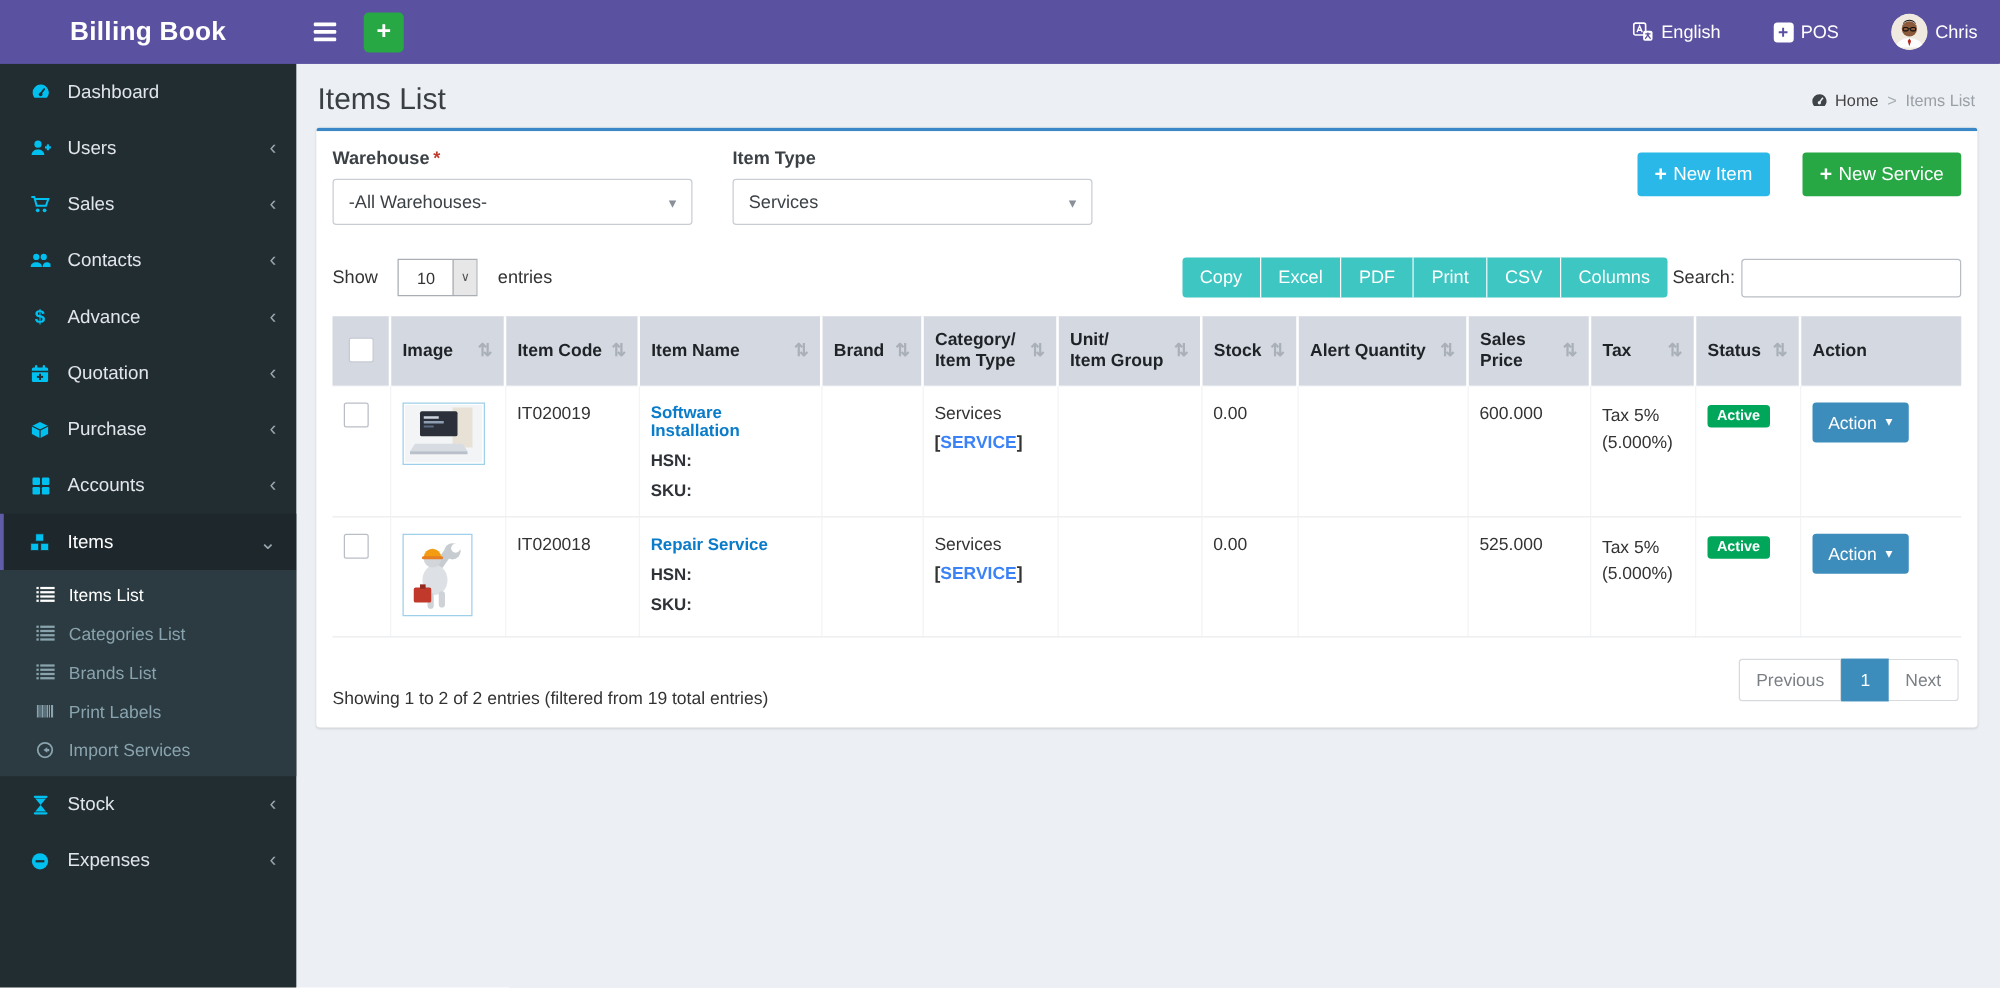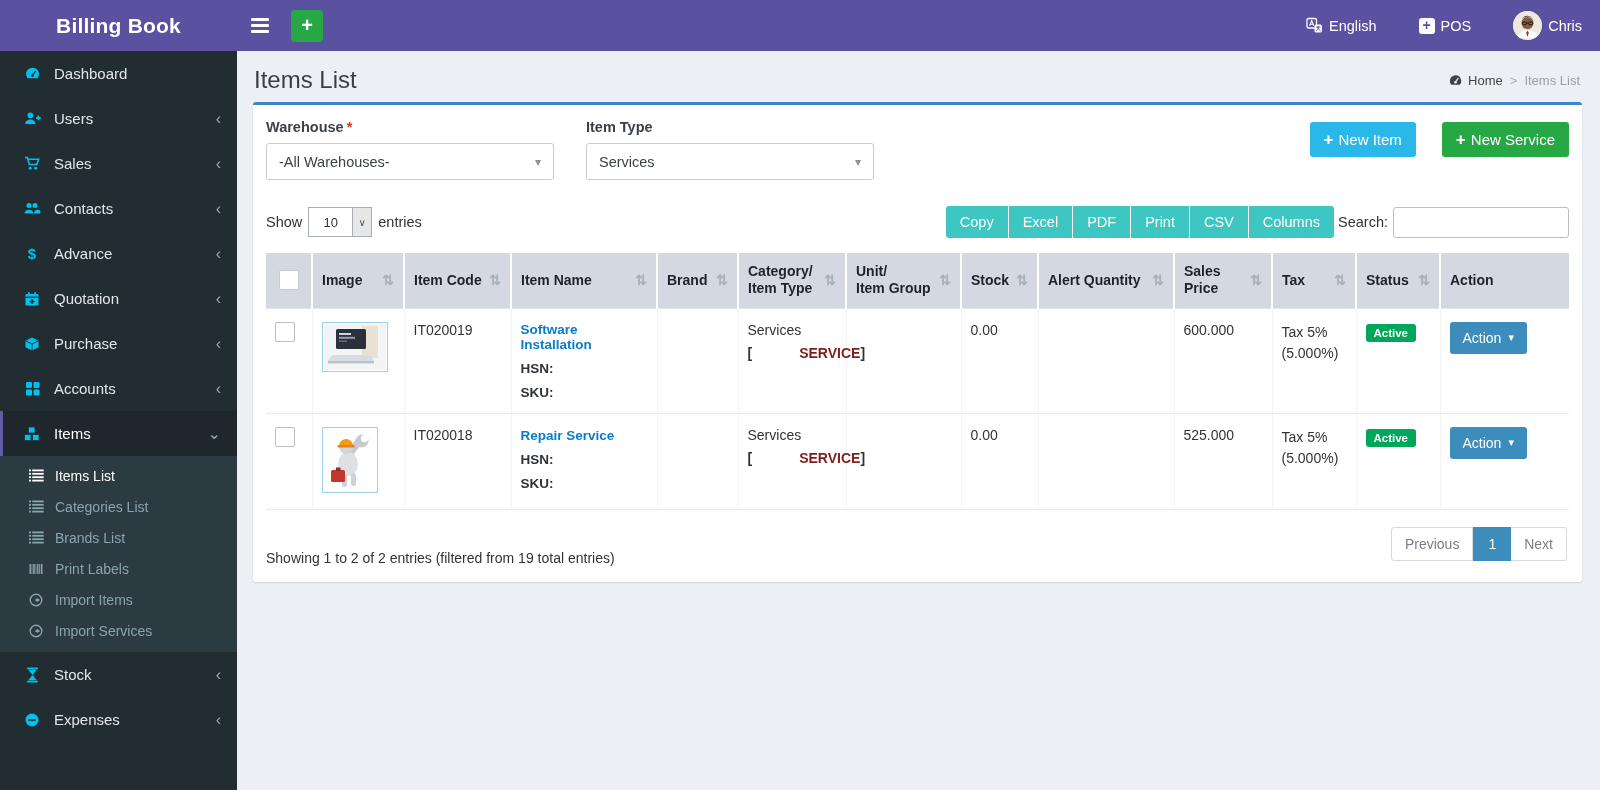--- a/index.html
+++ b/index.html
@@ -49,21 +49,21 @@
   .selectbox { height:37px; border:1px solid #c8cdd4; border-radius:3px; display:flex; align-items:center; padding:0 12px; font-size:14.5px; color:#3c4146; background:#fff; cursor:pointer; }
   .selectbox .caret { margin-left:auto; color:#8a9097; font-size:12px; }
   .filter-btns { margin-left:auto; display:flex; gap:26px; margin-top:3px; }
   .btn-new { height:35px; display:flex; align-items:center; padding:0 14px; border-radius:3px; color:#fff; font-size:15px; cursor:pointer; }
   .btn-new .plus { font-weight:bold; font-size:17px; margin-right:5px; }
   .btn-new.item { background:#29b8e8; }
   .btn-new.service { background:#28a745; }
 
   
   .controls { display:flex; align-items:center; margin-top:26px; }
-  .show-wrap { display:flex; align-items:center; gap:6px; font-size:14.5px; color:#333; }
+  .show-wrap { display:flex; align-items:center; gap:16px; font-size:14.5px; color:#333; }
   .native-select { width:64px; height:30px; border:1px solid #a9aeb5; background:#fff; display:flex; align-items:stretch; cursor:pointer; }
   .native-select .val { flex:1; display:flex; align-items:center; justify-content:center; font-size:13px; color:#333; }
   .native-select .arrow { width:19px; background:#e7e7e7; border-left:1px solid #a9aeb5; display:flex; align-items:center; justify-content:center; font-size:10px; color:#555; }
   .controls-right { margin-left:auto; display:flex; align-items:center; }
   .export-group { display:flex; }
   .exp-btn { background:#3dc6c2; color:#fff; font-size:14.5px; padding:8px 14px; border-right:1px solid #fff; cursor:pointer; }
   .exp-btn:first-child { border-radius:3px 0 0 3px; }
   .exp-btn:last-child { border-right:none; border-radius:0 3px 3px 0; }
   .search-label { font-size:14.5px; color:#333; margin:0 5px 0 4px; }
   .search-input { width:176px; height:31px; border:1px solid #b9bec5; border-radius:3px; padding:0 8px; font-size:14px; font-family:"Liberation Sans",sans-serif; }
@@ -77,21 +77,21 @@
   .sort { color:#aab0b8; font-size:14px; flex:none; }
   td { border-bottom:1px solid #e9ebee; border-right:1px solid #f3f4f6; padding:13px 9px; font-size:14px; color:#333; vertical-align:top; background:#fff; height:84px; }
   td:last-child { border-right:none; }
   tr.data-row td { border-top:1px solid #e2e5e9; }
   .cb { width:20px; height:20px; border:1px solid #b9bec6; border-radius:2px; background:#fff; cursor:pointer; }
   .cb.header-cb { border-color:#c6cad2; margin:0 auto; }
   .thumb { border:1px solid #9fd0ea; background:#fff; padding:1px; display:inline-block; cursor:pointer; }
   .item-link { color:#0a7cc9; font-weight:bold; font-size:13.5px; cursor:pointer; display:inline-block; }
   .mini-label { font-weight:bold; color:#2f3337; margin-top:9px; font-size:13.5px; }
   .cat-line2 { margin-top:7px; font-weight:bold; }
-  .tag { color:#7f1d1d;margin-left:47px; }
+  .tag { color:#3b82f6; }
   .pre { white-space:pre-line; line-height:1.5; }
   .badge-active { display:inline-block; background:#00a65a; color:#fff; font-size:11.5px; font-weight:bold; padding:3px 8px; border-radius:3px; margin-top:2px; }
   .btn-action { display:inline-flex; align-items:center; background:#3c8dbc; color:#fff; font-size:14px; padding:8px 13px; border-radius:3px; cursor:pointer; }
   .btn-action .caret { margin-left:7px; font-size:11px; }
 
   
   .table-footer { display:flex; align-items:flex-start; margin-top:17px; }
   .info-text { font-size:14px; color:#333; margin-top:23px; }
   .pagination { margin-left:auto; display:flex; margin-right:2px; }
   .page-btn { border:1px solid #d6d9dd; background:#fff; color:#7a7f85; font-size:14px; padding:8px 13px; cursor:pointer; }
@@ -311,29 +311,20 @@
             <rect x="0.5" y="1" width="1.4" height="10"></rect>
             <rect x="2.6" y="1" width="0.8" height="10"></rect>
             <rect x="4.2" y="1" width="1.6" height="10"></rect>
             <rect x="6.6" y="1" width="0.8" height="10"></rect>
             <rect x="8.2" y="1" width="1.3" height="10"></rect>
             <rect x="10.2" y="1" width="0.8" height="10"></rect>
             <rect x="11.8" y="1" width="1.7" height="10"></rect>
           </svg>
       </span>
       <span>Print Labels</span>
-    </div>
-    <div class="sub-item">
-      <span class="sicon">
-        <svg width="14" height="14" viewBox="0 0 14 14">
-            <circle cx="7" cy="7" r="5.8" fill="none" stroke="currentColor" stroke-width="1.4"></circle>
-            <path d="M8.8 4.8 L5.8 7 l3 2.2 V7.9 h1.6 V6.1 H8.8 z" fill="currentColor"></path>
-          </svg>
-      </span>
-      <span>Import Items</span>
     </div>
     <div class="sub-item">
       <span class="sicon">
         <svg width="14" height="14" viewBox="0 0 14 14">
             <circle cx="7" cy="7" r="5.8" fill="none" stroke="currentColor" stroke-width="1.4"></circle>
             <path d="M8.8 4.8 L5.8 7 l3 2.2 V7.9 h1.6 V6.1 H8.8 z" fill="currentColor"></path>
           </svg>
       </span>
       <span>Import Services</span>
     </div>

